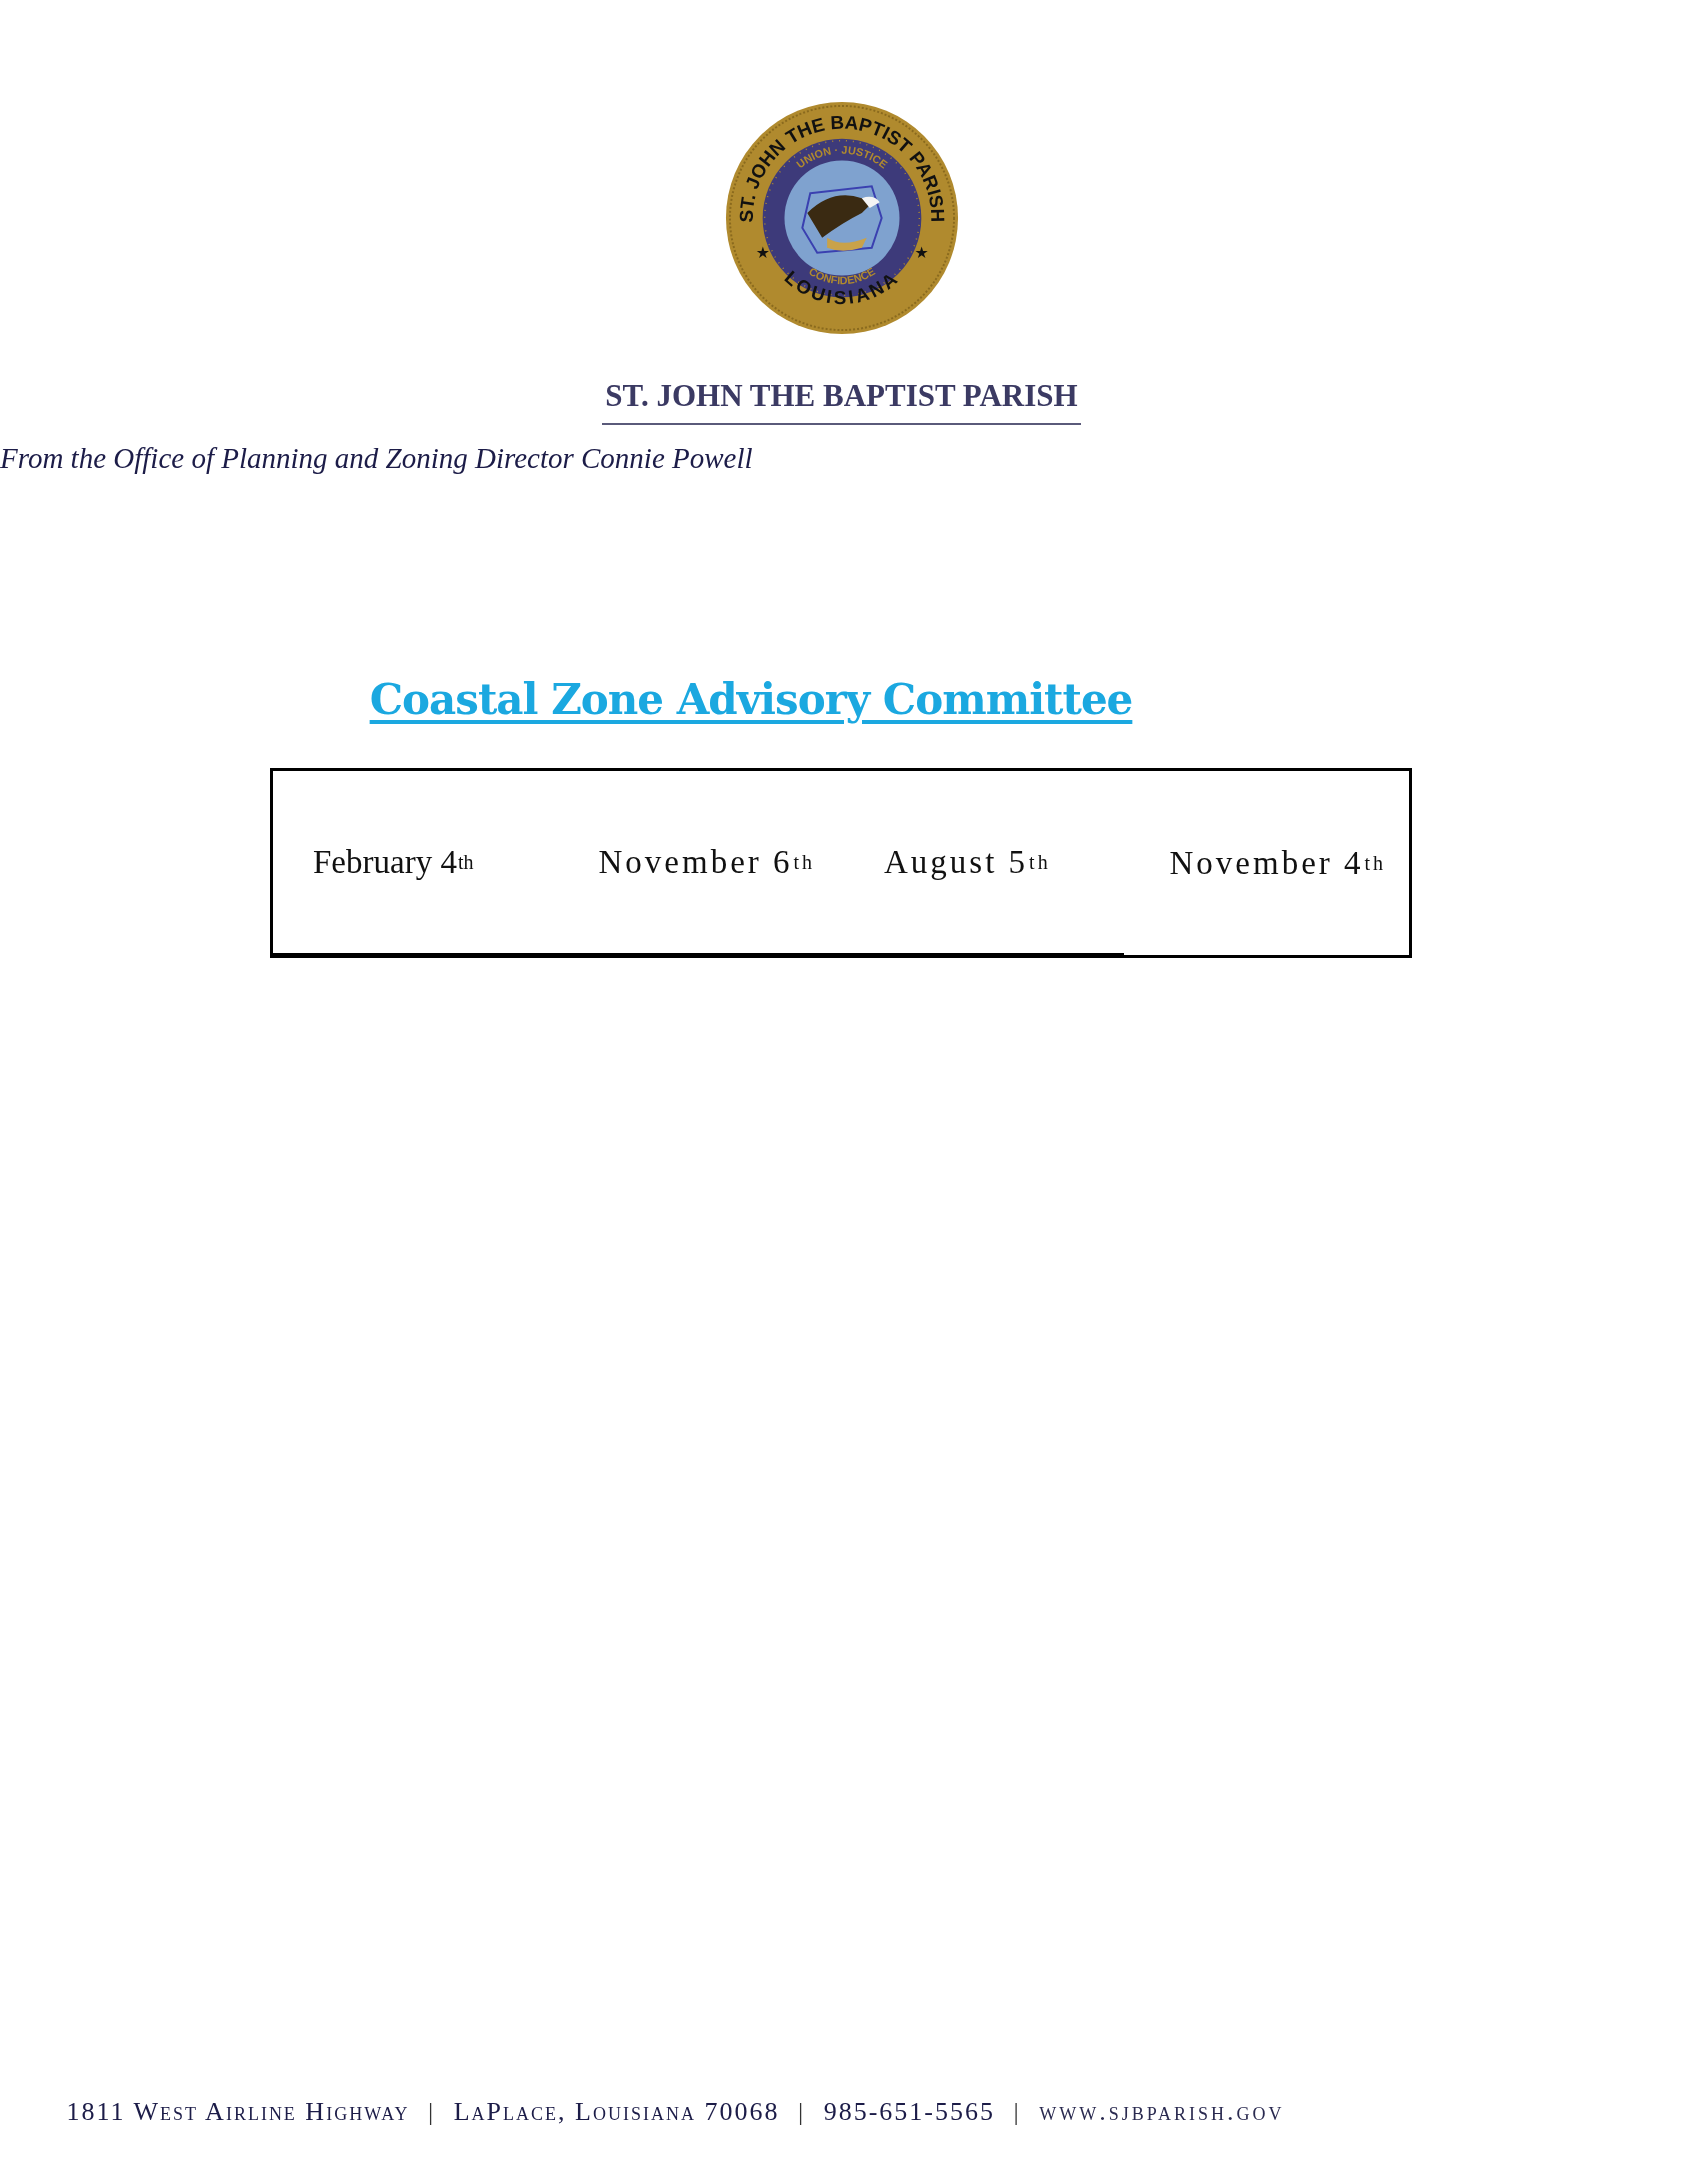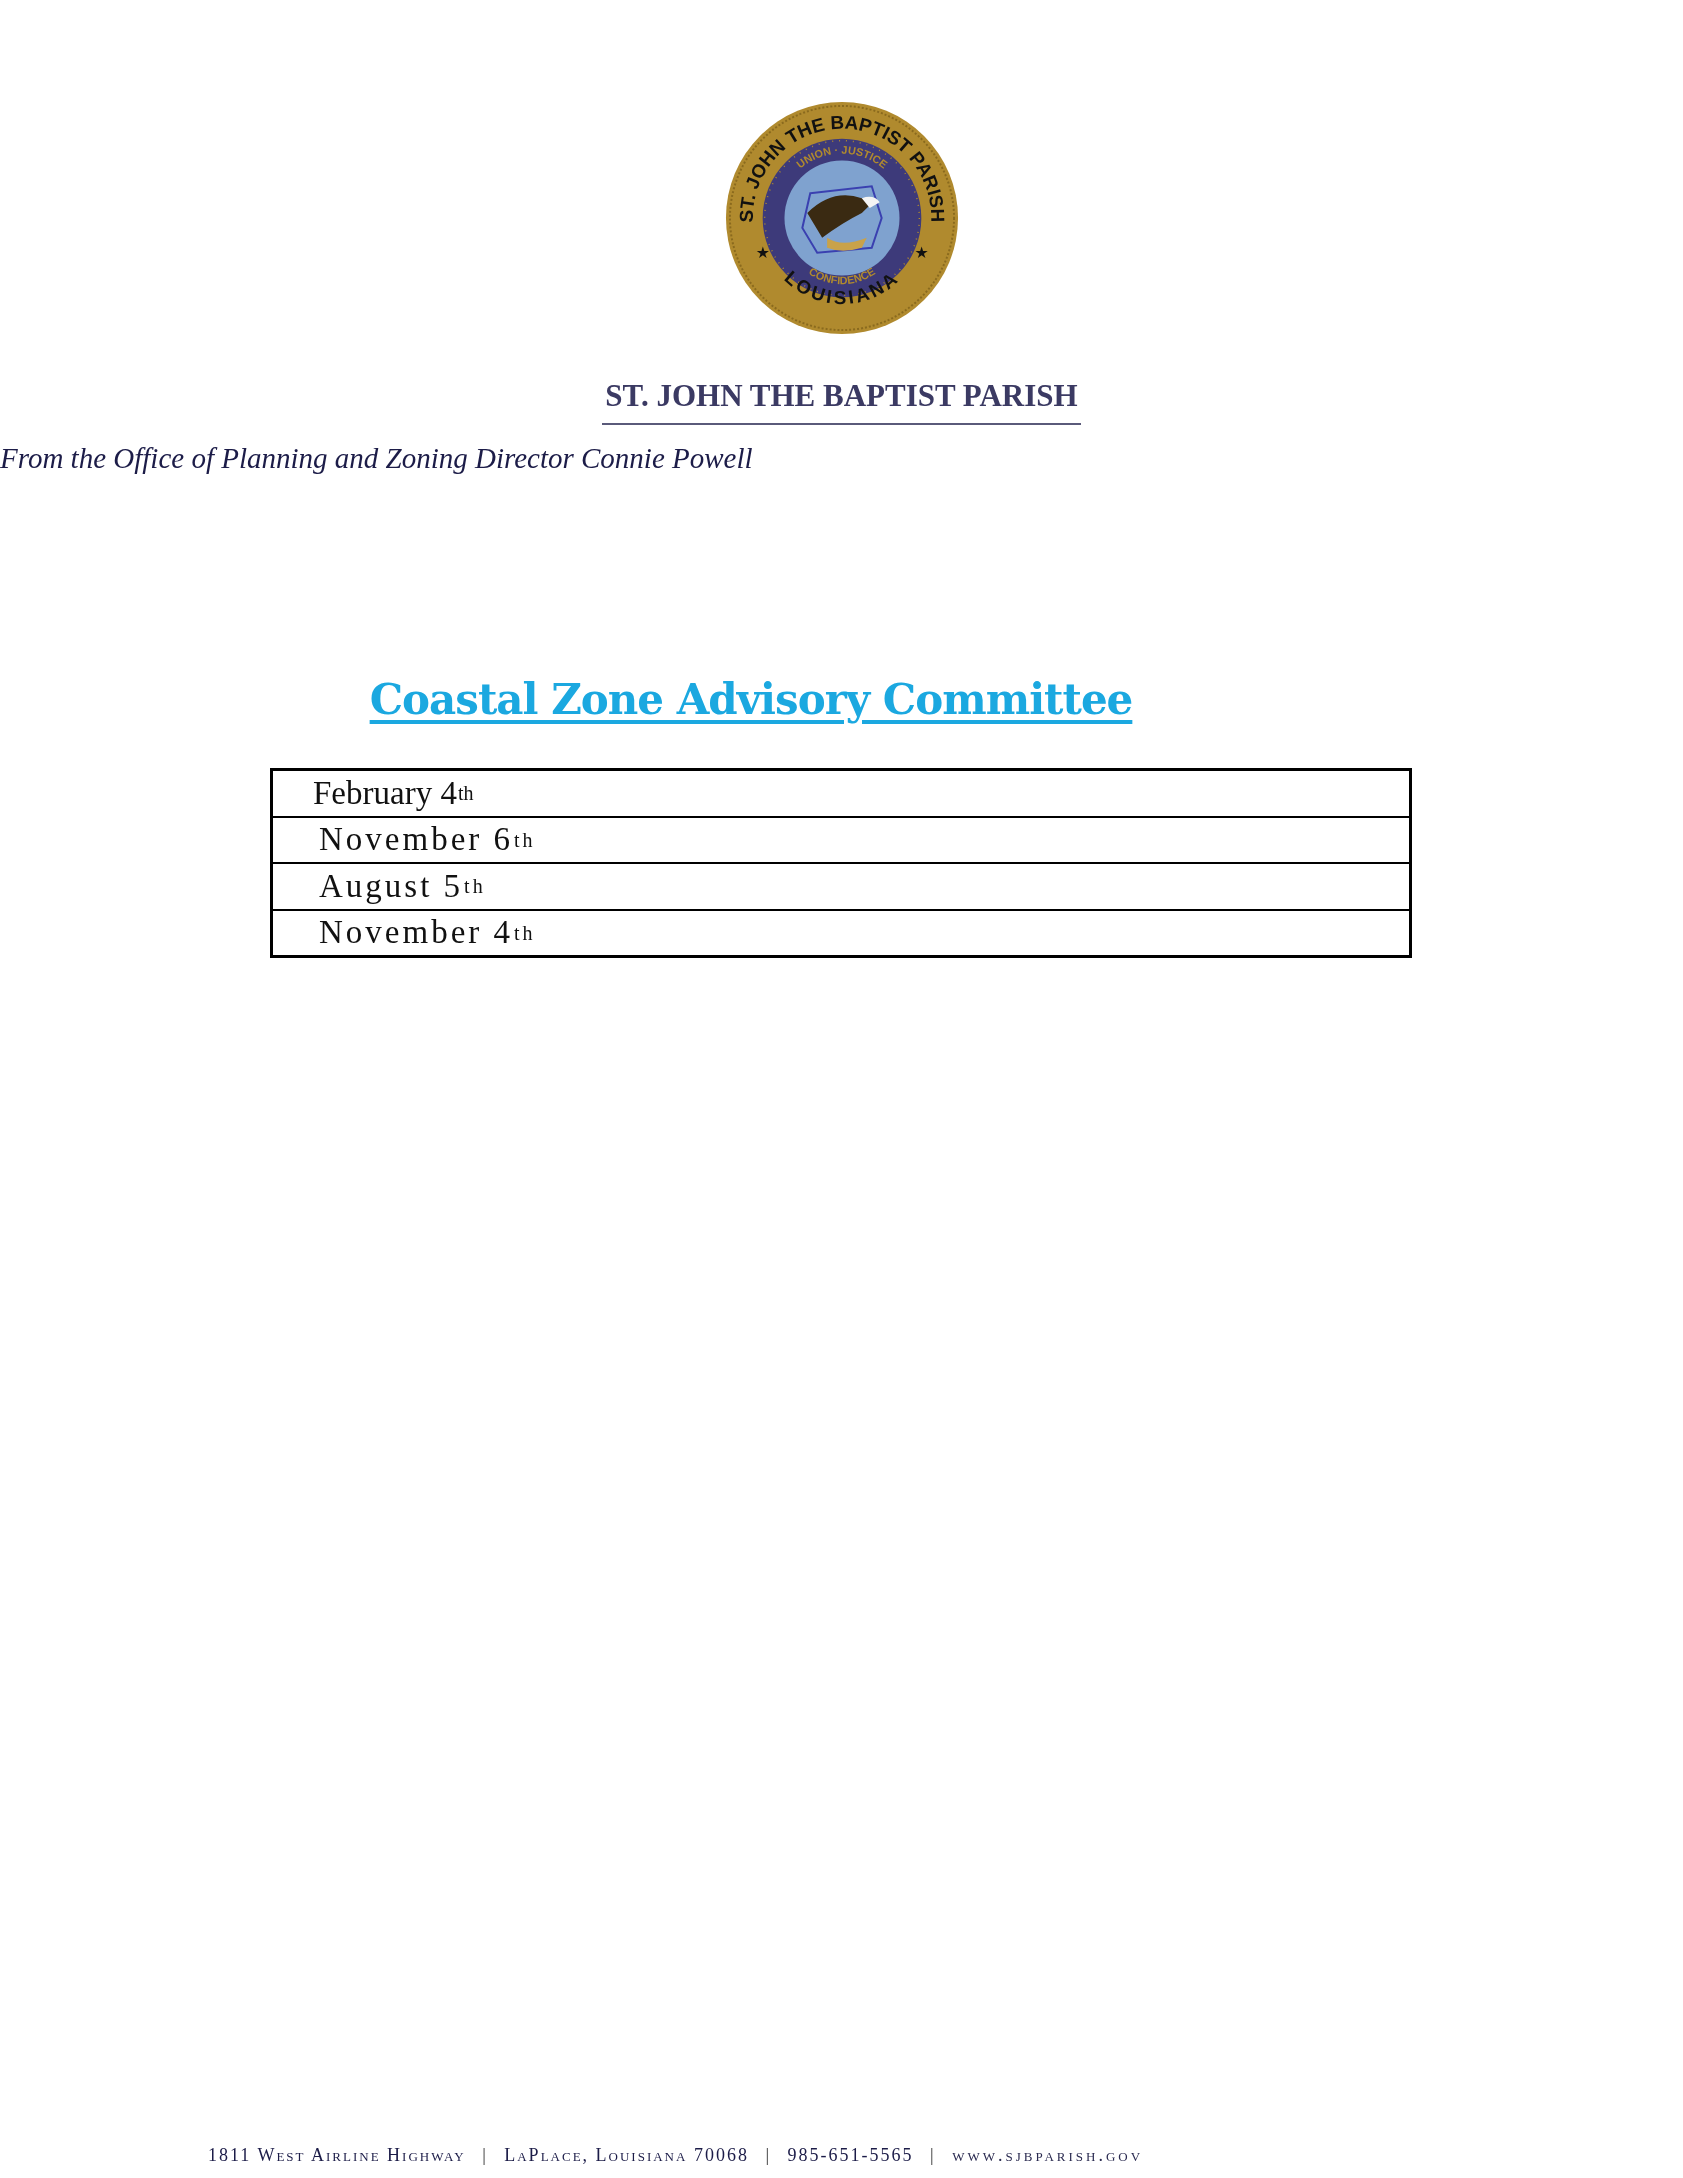--- a/index.html
+++ b/index.html
@@ -31,34 +31,34 @@
   .schedule {
     position: absolute; left: 270px; top: 768px; width: 1142px; height: 190px;
     border: 3px solid #000; box-sizing: border-box; display: flex;
   }
   .schedule-left {
     width: 402px; background: #66ffff; border-right: 3px solid #000;
     box-sizing: border-box; padding: 34px 0 0 14px;
     font-family: "Liberation Serif", serif; font-size: 33px; line-height: 42px; color: #111;
   }
   .schedule-left sup { font-size: 19px; vertical-align: 12px; line-height: 0; }
-  .schedule-right { flex: 1; display: flex; flex-direction: column; }
+  .schedule-right { flex: 1; display: flex; flex-direction: row; }
   .date-row {
     flex: 1; border-bottom: 2px solid #000; box-sizing: border-box;
     font-family: "Liberation Serif", serif; font-size: 33px; color: #111;
     padding-left: 46px; display: flex; align-items: center; letter-spacing: 1px;
   }
   .date-row:last-child { border-bottom: none; }
   .date-row.first { padding-left: 40px; letter-spacing: 0; }
   .date-row.wide { letter-spacing: 3px; }
   .date-row sup { font-size: 20px; vertical-align: 12px; line-height: 0; margin-left: 1px; }
 
   .footer {
     position: absolute; left: 0; width: 1351px; top: 2097px; text-align: center;
-    font-family: "Liberation Serif", serif; font-size: 18px; color: #1c1c48; letter-spacing: 2px; margin-top: 48px;
+    font-family: "Liberation Serif", serif; font-size: 26px; color: #1c1c48; letter-spacing: 2px;
   }
   .footer .sc { font-variant: small-caps; }
   .footer .sep { margin: 0 10px; color: #333; }
   .footer .web { font-variant: small-caps; letter-spacing: 3px; color: #2a2a50; }
 </style>
 </head>
 <body>
 
 <svg class="seal" viewBox="0 0 240 240">
   <defs>

